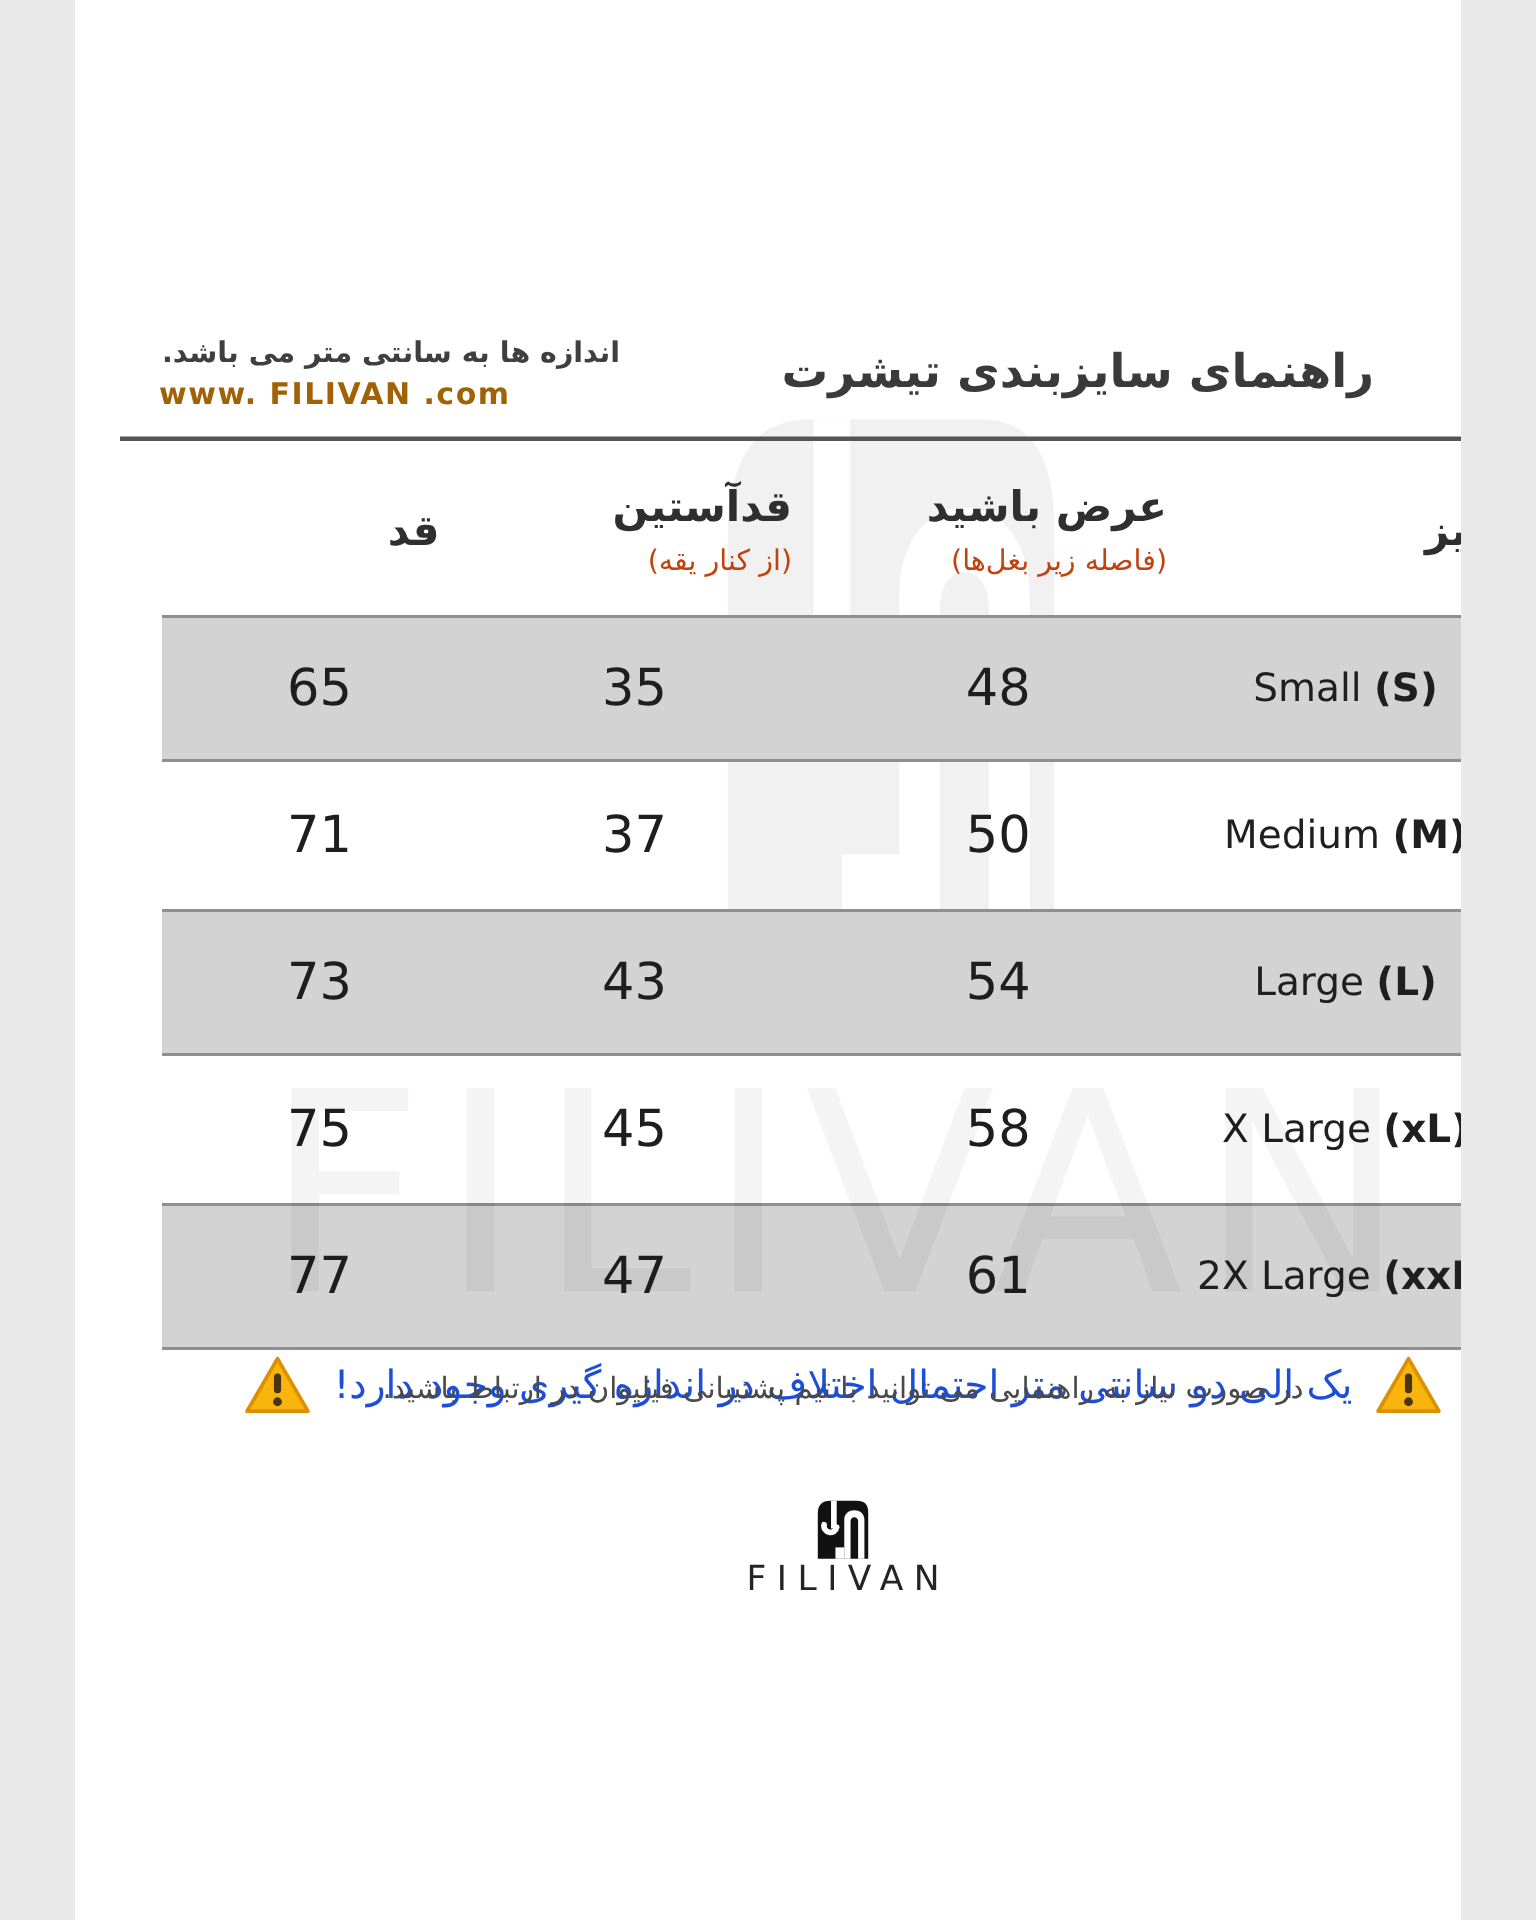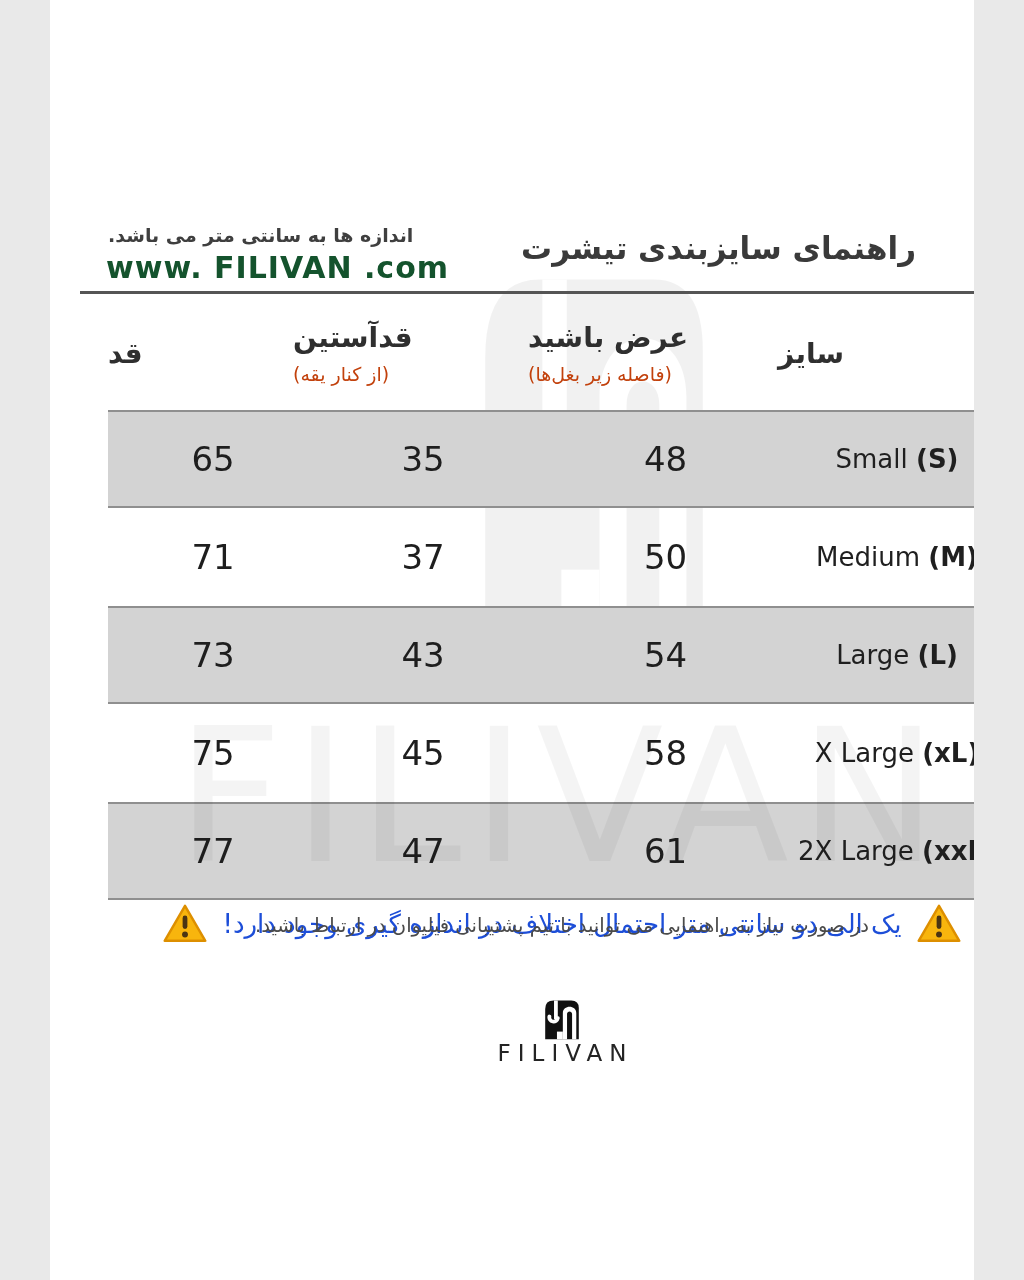--- a/index.html
+++ b/index.html
@@ -5,32 +5,32 @@
   * { margin:0; padding:0; box-sizing:border-box; }
   body { background:#e9e9e9; font-family:"DejaVu Sans", sans-serif; }
   .page {
     position:relative; width:924px; height:1280px; margin:0 auto;
     background:#ffffff; overflow:hidden;
   }
 
   
   .units-note { position:absolute; left:58px; top:224px; direction:rtl; text-align:left;
     font-size:19px; font-weight:700; color:#3f3f3f; }
-  .website { position:absolute; left:56px; top:250px; font-size:30px; font-weight:700;
-    color:#14532d; letter-spacing:1px; }
+  .website { position:absolute; left:56px; top:250px; font-size:20px; font-weight:700;
+    color:#a16207; letter-spacing:1px; }
   .page-title { position:absolute; right:58px; top:230px; direction:rtl;
     font-size:31px; font-weight:700; color:#3a3a3a; }
   .top-rule { position:absolute; left:30px; top:291px; width:958px; height:2.5px;
     background:#555555; }
 
   
   .size-table { position:absolute; left:58px; top:296px; width:908px; }
   .tgrid { display:grid; direction:rtl; grid-template-columns:238px 250px 235px 185px; }
   .thead { height:114px; }
-  .thead .hcell { display:flex; flex-direction:column; align-items:flex-end;
+  .thead .hcell { display:flex; flex-direction:column; align-items:flex-start;
     justify-content:center; gap:9px; }
   .hlabel { font-size:28px; font-weight:600; color:#2f2f2f; direction:rtl; }
   .hsub { font-size:19px; font-weight:400; color:#c2410c; direction:rtl; }
   .trow { height:98px; }
   .trow .cell { display:flex; align-items:center; justify-content:center; }
   .trow.shaded { background:#d3d3d3; border-top:2px solid #8f8f8f;
     border-bottom:2px solid #8f8f8f; }
   .num { font-size:34px; color:#1e1e1e; font-weight:500;margin-left:25px; }
   .size-label { font-size:26px; color:#1f1f1f; direction:ltr; white-space:nowrap;text-align:center; }
   .size-label .code { font-weight:700; }

